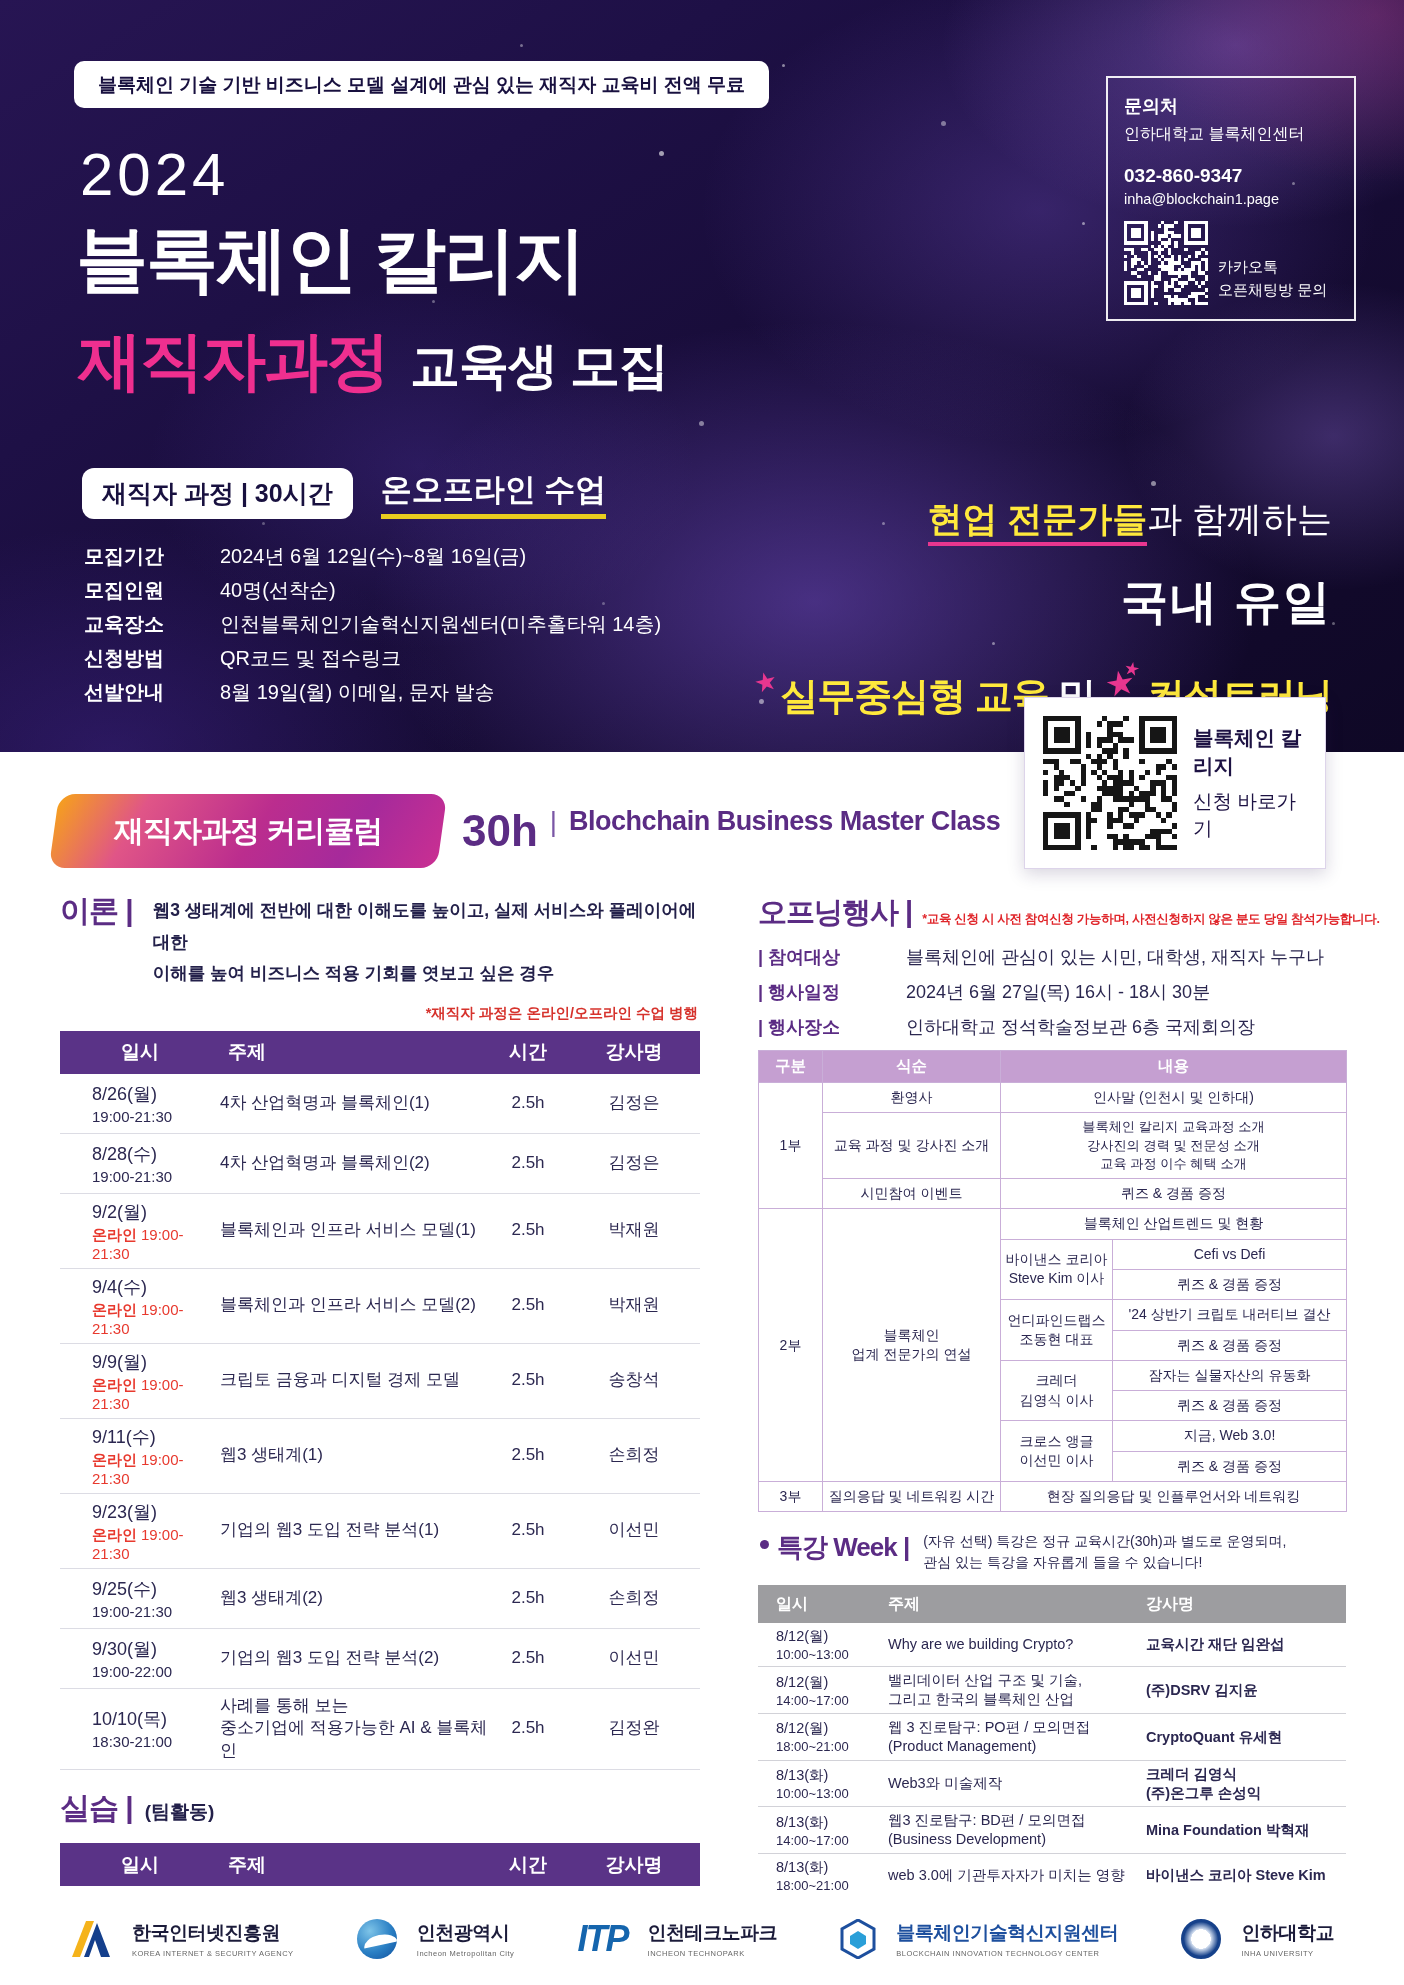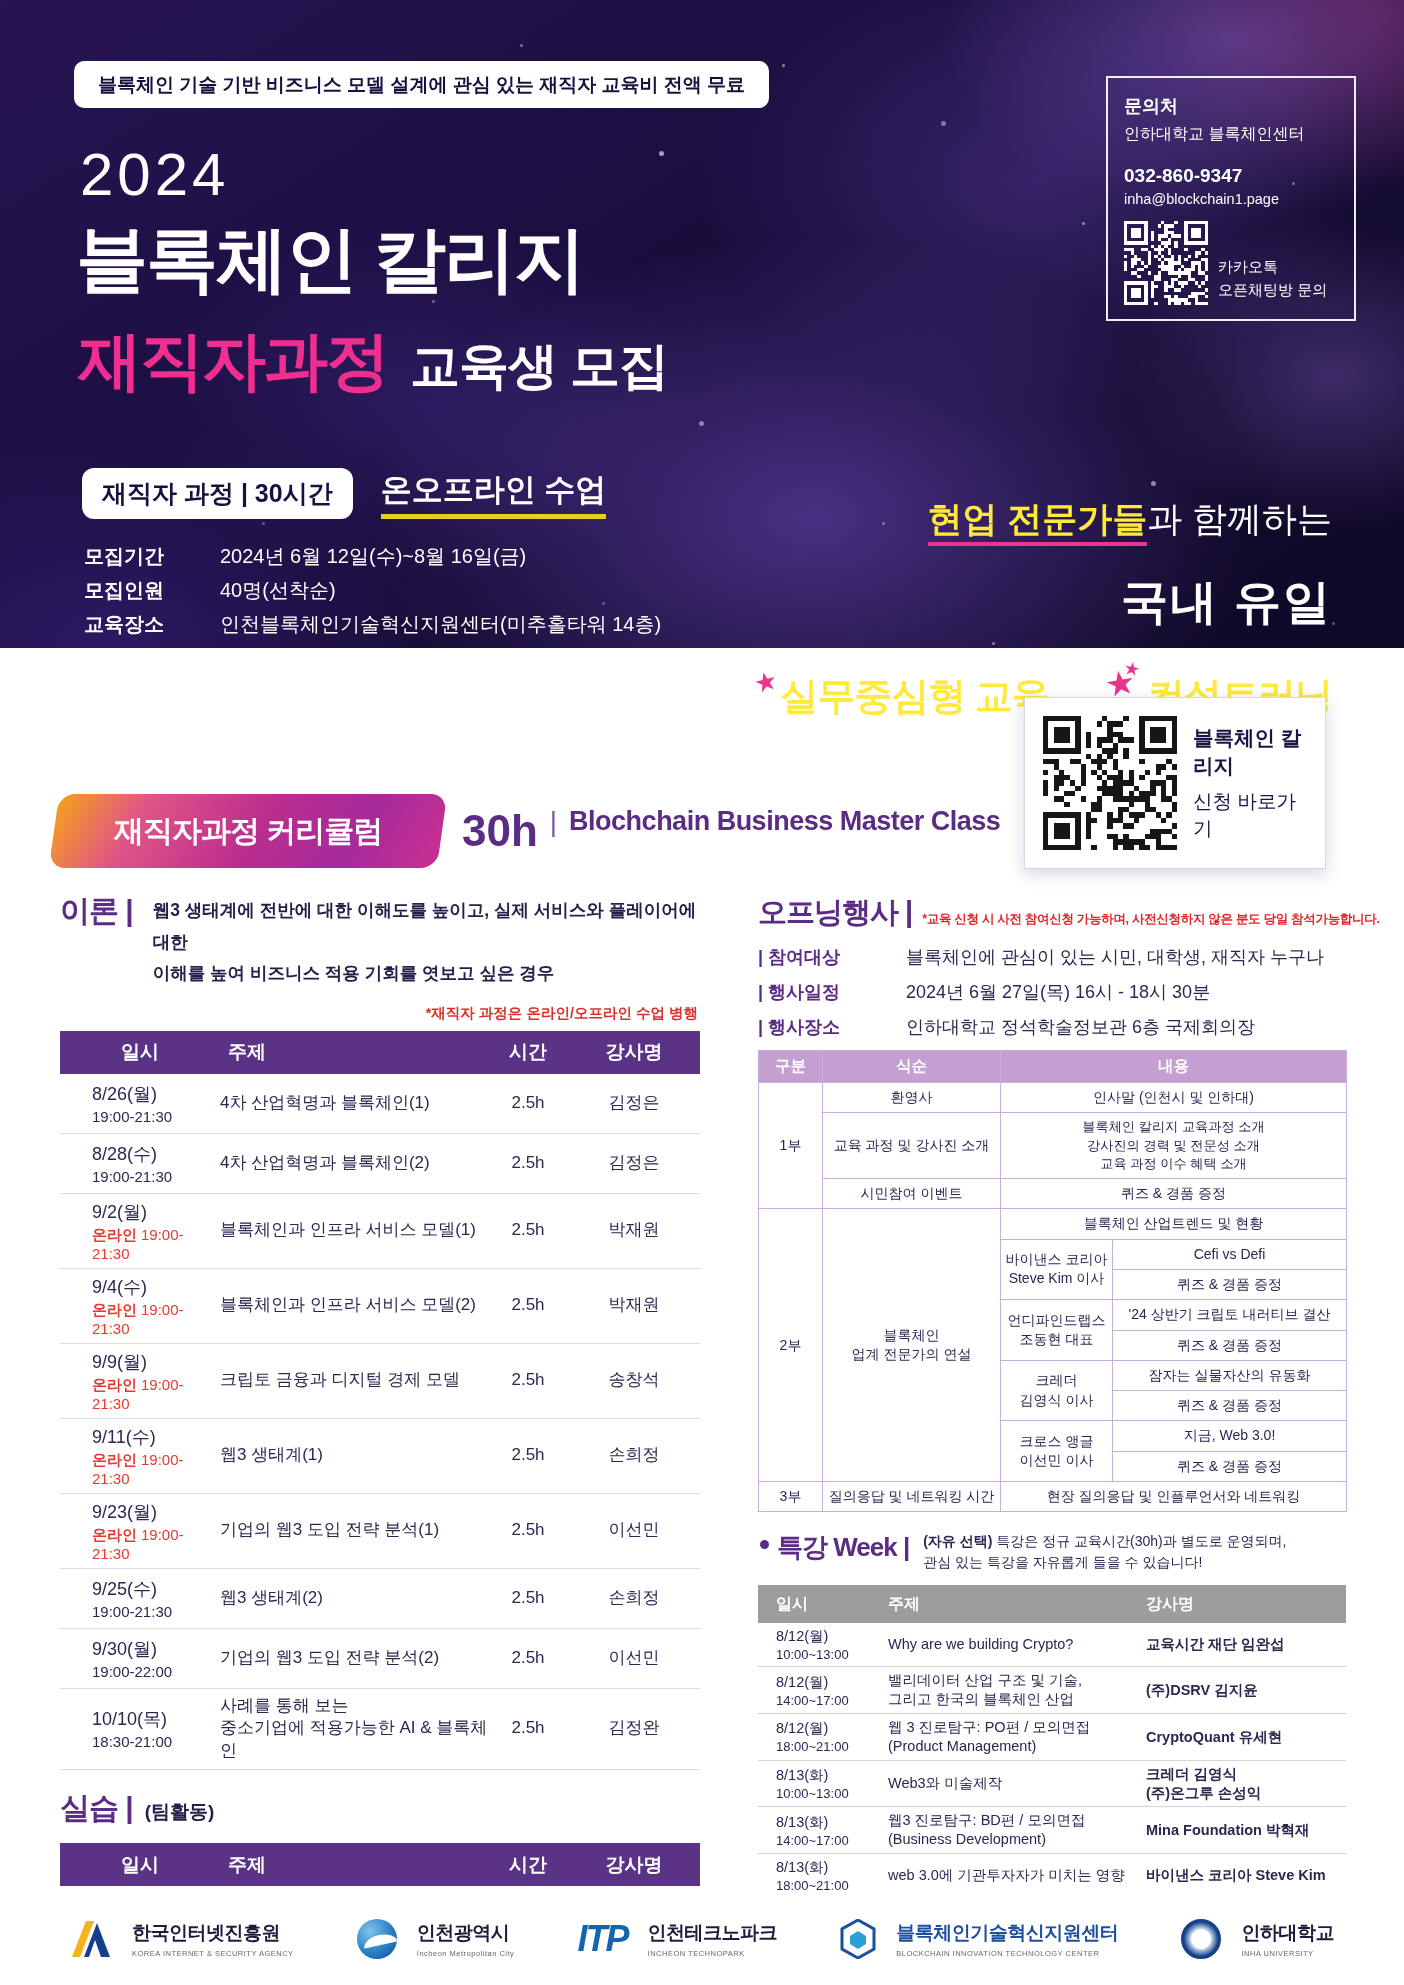--- a/index.html
+++ b/index.html
@@ -1,21 +1,21 @@
 <!DOCTYPE html>
 <html><head>
 <meta charset="utf-8">
 <style>
   html,body{margin:0;padding:0;background:#ffffff;}
   .page{position:relative;width:1404px;height:1985px;background:#fff;overflow:hidden;
         font-family:"Liberation Sans","DejaVu Sans",sans-serif;color:#2b2750;}
   .preline{white-space:pre-line;}
 
   
-  .hero{position:absolute;left:0;top:0;width:1404px;height:648px;
+  .hero{position:absolute;left:0;top:0;width:1404px;height:752px;
     background:
       radial-gradient(420px 260px at 88% 6%, rgba(170,120,240,.38), transparent 70%),
       radial-gradient(340px 240px at 98% 2%, rgba(140,30,90,.45), transparent 70%),
       radial-gradient(520px 360px at 74% 28%, rgba(130,90,220,.30), transparent 65%),
       radial-gradient(680px 430px at 58% 80%, rgba(128,88,218,.48), transparent 65%),
       radial-gradient(300px 220px at 95% 58%, rgba(160,120,240,.30), transparent 70%),
       radial-gradient(420px 280px at 30% 62%, rgba(90,60,180,.28), transparent 65%),
       radial-gradient(520px 320px at 8% 100%, rgba(70,40,150,.42), transparent 70%),
       linear-gradient(148deg,#271553 0%,#1e1046 28%,#170c37 55%,#130a2e 76%,#0f0826 100%);}
   .sparks{position:absolute;inset:0;pointer-events:none;}
@@ -115,21 +115,21 @@
   .oinfo .val{color:#2b2750;}
   table.otable{border-collapse:collapse;width:588px;margin-top:8px;table-layout:fixed;}
   .otable th,.otable td{border:1px solid #c9aed8;text-align:center;vertical-align:middle;}
   .otable th{background:#c59fd1;color:#fff;font-size:15.5px;font-weight:700;padding:5px 2px;}
   .otable td{font-size:14px;color:#2b2750;padding:5px 3px;line-height:1.38;}
   .otable .small{font-size:13.2px;}
   .spweek{display:flex;align-items:flex-start;margin-top:16px;}
   .dot{width:9px;height:9px;border-radius:50%;background:#5b2c84;margin:12px 8px 0 2px;flex:none;}
   .spweek .sec-title{font-size:26px;padding-top:2px;}
   .sp-note{margin-left:14px;font-size:14px;color:#2b2750;line-height:1.5;padding-top:3px;}
-  .sp-note b{font-weight:700;}
+  .sp-note b{font-weight:400;}
   .shead{display:flex;align-items:center;background:#9d9da0;color:#fff;font-weight:700;font-size:16px;height:38px;margin-top:12px;}
   .sw1{width:130px;box-sizing:border-box;padding-left:18px;flex:none;}
   .sw2{width:258px;flex:none;}
   .sw3{width:200px;flex:none;}
   .srow{display:flex;align-items:center;border-bottom:1px solid #d2d2d8;padding:4px 0;min-height:36px;box-sizing:border-box;}
   .sd{display:block;font-size:14.5px;color:#2b2750;}
   .st{display:block;font-size:13px;color:#2b2750;margin-top:1px;}
   .srow .sw2{font-size:14.5px;line-height:1.3;}
   .srow .sw3{font-size:14.5px;font-weight:600;line-height:1.3;}
 

